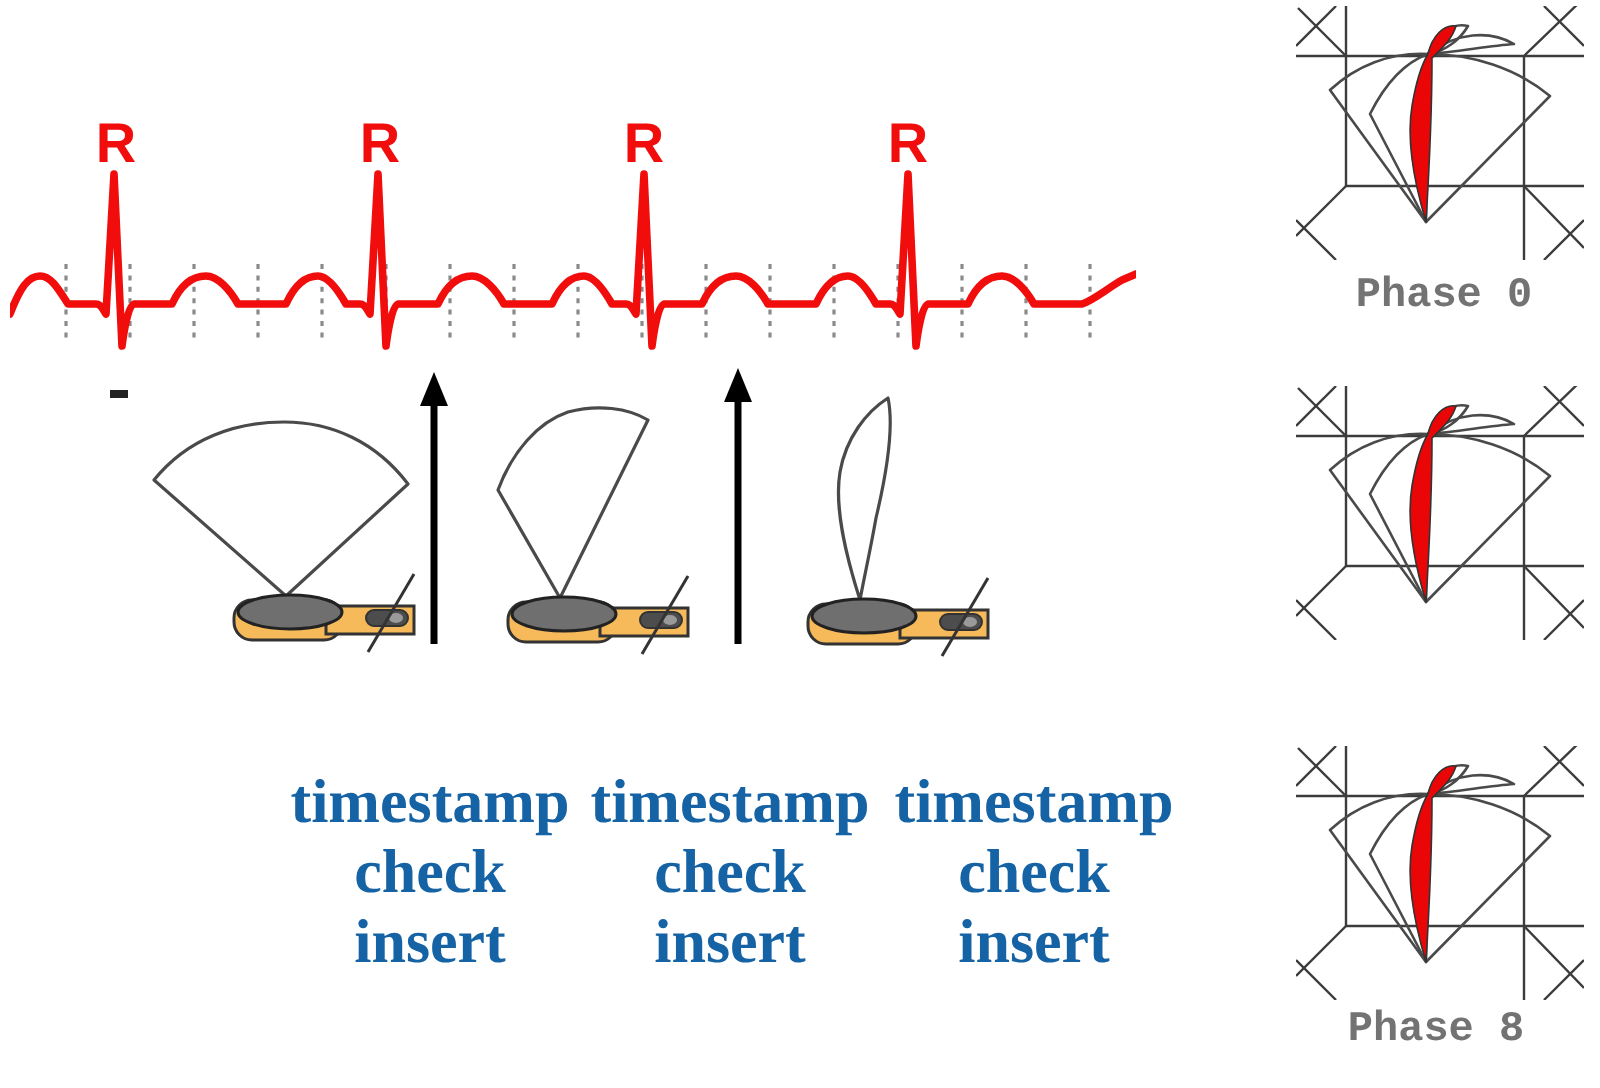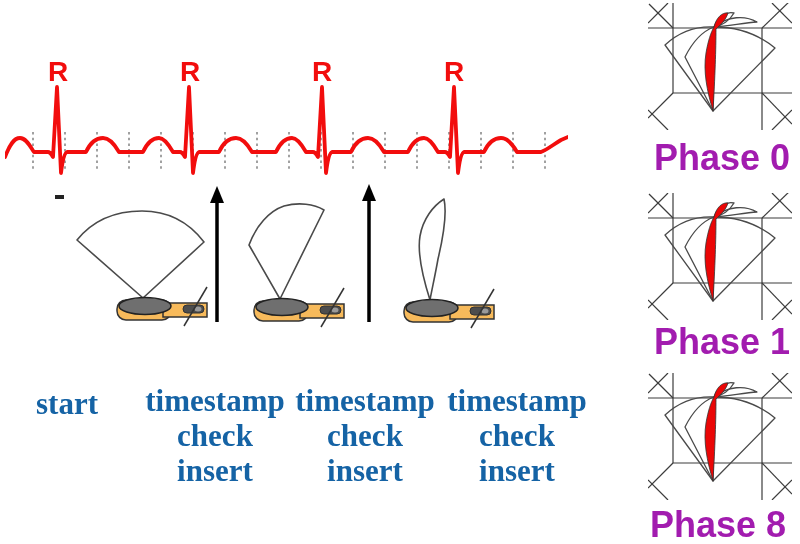--- a/index.html
+++ b/index.html
@@ -7,22 +7,22 @@
     position:relative;width:800px;height:544px;background:#ffffff;overflow:hidden;
     font-family:"Liberation Serif", serif;
   }
   .abs{position:absolute;}
   .blue-step{
     color:#1563a5;font-weight:bold;font-size:31px;text-align:center;
     font-family:"Liberation Serif", serif;
   }
   .step-col{line-height:35px;}
   .phase-label{
-    color:#a21caf;font-weight:bold;font-size:36px;text-align:center;
-    width:144px;font-family:Liberation Sans, sans-serif;
+    color:#737373;font-weight:bold;font-size:21px;text-align:center;
+    width:144px;font-family:Liberation Mono, monospace;
   }
 </style>
 </head>
 <body>
 
 <div class="stage">
 
   <svg class="abs" style="left:5px;top:40px;" width="563" height="142" viewBox="0 0 563 142">
     <rect x="0" y="0" width="563" height="142" fill="#ffffff"></rect>
 
@@ -132,28 +132,26 @@
   </svg>
 
   <svg class="abs" style="left:648px;top:3px;" width="144" height="127" viewBox="0 0 144 127">
     <use href="#phasebox"></use>
   </svg>
   <div class="abs phase-label" style="left:650px;top:137px;">Phase 0</div>
 
   <svg class="abs" style="left:648px;top:193px;" width="144" height="127" viewBox="0 0 144 127">
     <use href="#phasebox"></use>
   </svg>
-  <div class="abs phase-label" style="left:650px;top:321px;">Phase 1</div>
 
   <svg class="abs" style="left:648px;top:373px;" width="144" height="127" viewBox="0 0 144 127">
     <use href="#phasebox"></use>
   </svg>
   <div class="abs phase-label" style="left:646px;top:504px;">Phase 8</div>
 
-  <div class="abs blue-step" style="left:17px;top:386px;width:100px;">start</div>
 
   <div class="abs blue-step step-col" style="left:125px;top:383px;width:180px;">
     <div>timestamp</div>
     <div>check</div>
     <div>insert</div>
   </div>
 
   <div class="abs blue-step step-col" style="left:275px;top:383px;width:180px;">
     <div>timestamp</div>
     <div>check</div>

